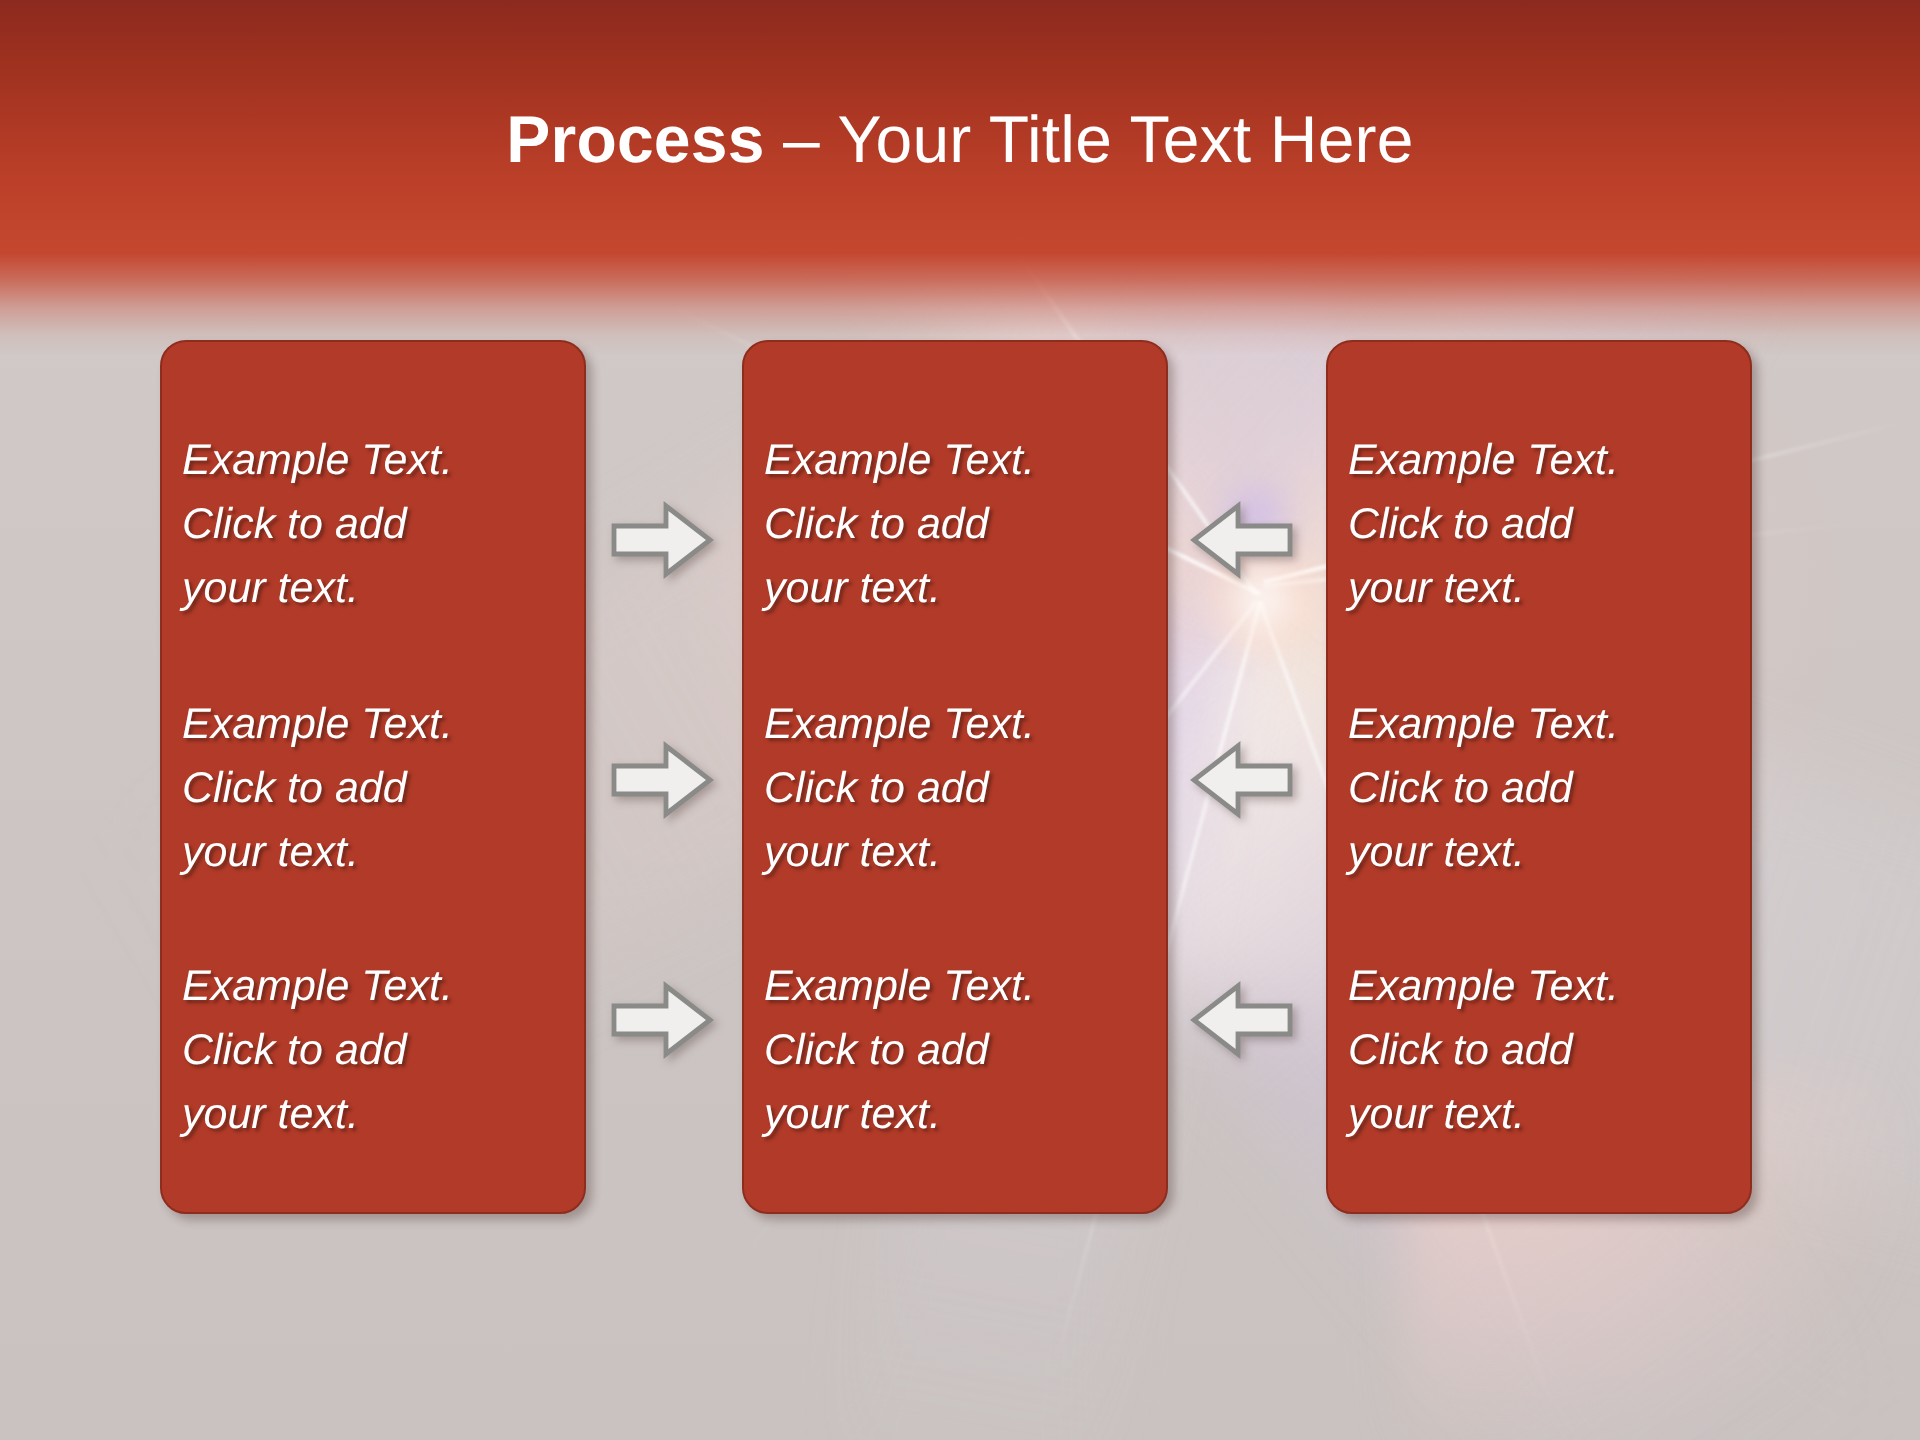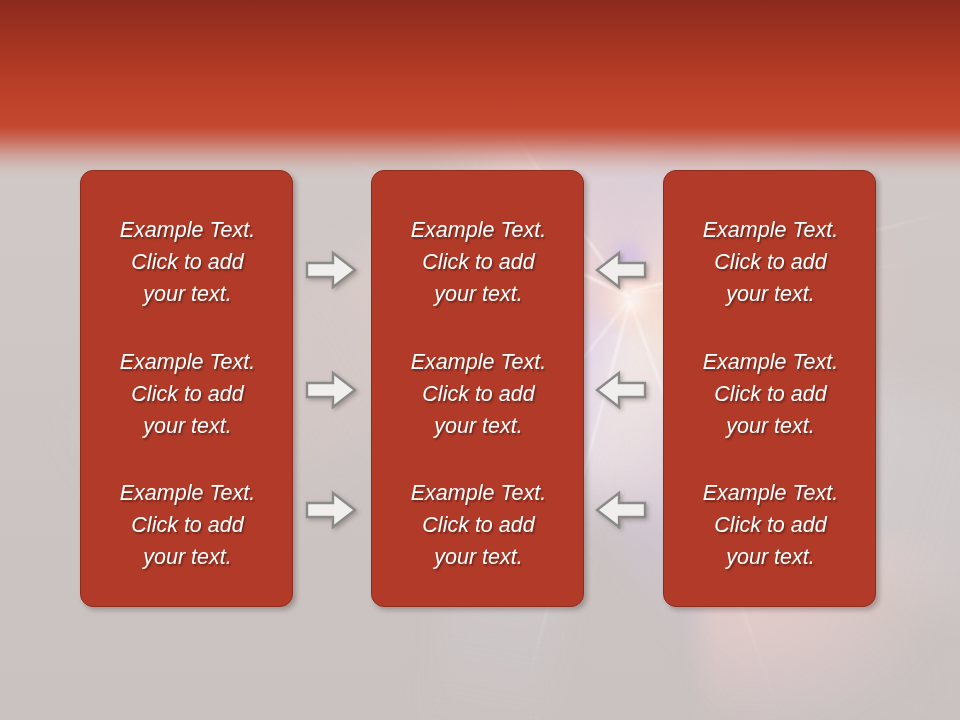--- a/index.html
+++ b/index.html
@@ -200,21 +200,20 @@
     box-sizing: border-box;
   }
   .col-1 { left: 80px; }
   .col-2 { left: 371px; }
   .col-3 { left: 663px; }
 
   .cell {
     position: absolute;
     left: 10px;
     width: 193px;
-    text-align: center;
     color: #ffffff;
     font-style: italic;
     font-size: 21.5px;
     line-height: 32px;
     text-shadow: 1.5px 1.5px 1.6px rgba(60,25,18,0.55);
   }
   .cell-0 { top: 43px; }
   .cell-1 { top: 175px; }
   .cell-2 { top: 306px; }
 
@@ -250,20 +249,21 @@
   <div class="streak streak-c"></div>
   <div class="streak streak-d"></div>
   <div class="streak streak-e"></div>
   <div class="streak streak-f"></div>
   <div class="streak streak-g"></div>
   <div class="flare-violet"></div>
   <div class="flare-core"></div>
 
   <div class="header-band"></div>
   <div class="header-fade"></div>
+  <div class="header-title"><span class="strong">Process</span><span class="light"> – </span><span class="light">Your Title Text Here</span></div>
 
   <div class="col col-1">
     <div class="cell cell-0">
       <div>Example Text.</div>
       <div>Click  to add</div>
       <div>your text.</div>
     </div>
     <div class="cell cell-1">
       <div>Example Text.</div>
       <div>Click  to add</div>

